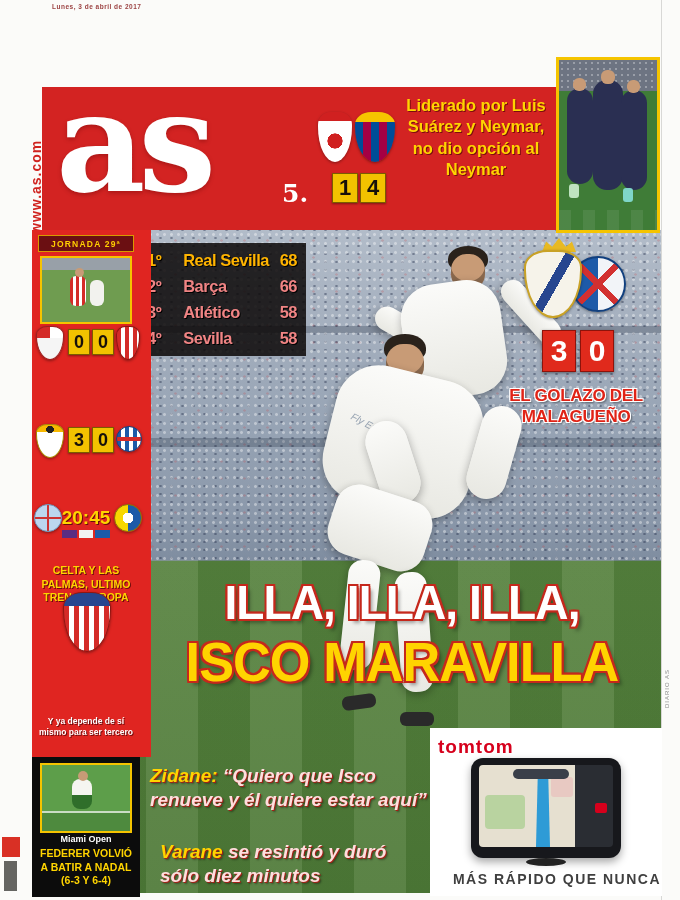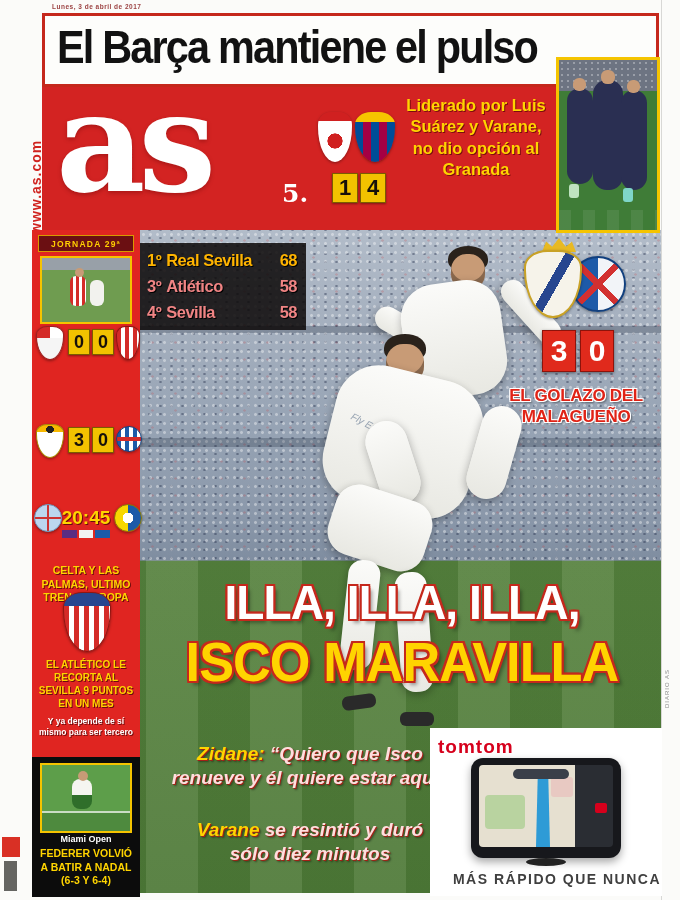--- a/index.html
+++ b/index.html
@@ -47,47 +47,47 @@
   .tier-band{position:absolute;left:0;width:100%;background:rgba(35,45,66,.28);}
   .pitch-stripes{position:absolute;left:0;top:330px;width:100%;height:333px;background:repeating-linear-gradient(90deg,rgba(255,255,255,.07) 0 52px,rgba(0,40,0,.08) 52px 104px);}
   .skin{background:#c89b76;border-radius:45%;}
   .hair{background:#2a221b;border-radius:50% 50% 42% 42%;}
   .kit{background:linear-gradient(180deg,#fbfbf9,#e8e8e2);border-radius:30px;box-shadow:0 3px 8px rgba(0,0,0,.3);}
   .sponsor{position:absolute;left:18px;top:58px;font-size:10px;font-style:italic;color:#9aa6b4;transform:rotate(14deg);white-space:nowrap;}
 
   
   .standings{position:absolute;left:96px;top:13px;width:168px;background:rgba(14,10,10,.87);padding:4px 0 5px;}
   .st-row{display:flex;justify-content:space-between;align-items:center;height:26px;padding:0 9px;font-weight:bold;font-size:16.5px;letter-spacing:-.5px;text-shadow:1px 1px 0 #000;}
-  .st-row .lft{display:flex;gap:5px;}
+  .st-row .lft{display:flex;gap:22px;}
   .st-first{color:#ffb400;}
   .st-rest{color:#f08484;}
 
   
   .kicker-red{position:absolute;left:448px;top:156px;width:172px;text-align:center;font-weight:bold;font-size:17px;line-height:1.22;color:#e02316;letter-spacing:-.3px;text-shadow:-1px -1px 0 #fff,1px -1px 0 #fff,-1px 1px 0 #fff,1px 1px 0 #fff,2px 2px 2px rgba(0,0,0,.4);}
   .kicker-yellow{position:absolute;left:452px;top:200px;width:168px;text-align:center;font-weight:bold;font-size:17px;line-height:1.28;color:#ffd400;letter-spacing:-.3px;text-shadow:1px 1px 0 #6b1510,2px 2px 3px rgba(0,0,0,.5);}
 
   
   .hl{position:absolute;left:110px;width:500px;text-align:center;white-space:nowrap;font-weight:bold;}
   .hl1{top:344px;font-size:49px;letter-spacing:-1px;color:#ffffff;transform:scaleX(.94);text-shadow:-2px -2px 0 #c5281c,2px -2px 0 #c5281c,-2px 2px 0 #c5281c,2px 2px 0 #c5281c,0 -2px 0 #c5281c,0 2px 0 #c5281c,-2px 0 0 #c5281c,2px 0 0 #c5281c,4px 4px 4px rgba(0,0,0,.35);}
   .hl2{top:400px;font-size:55px;letter-spacing:-1px;color:#ffd400;transform:scaleX(.95);text-shadow:-2px -2px 0 #c5281c,2px -2px 0 #c5281c,-2px 2px 0 #c5281c,2px 2px 0 #c5281c,0 -2px 0 #c5281c,0 2px 0 #c5281c,-2px 0 0 #c5281c,2px 0 0 #c5281c,4px 4px 4px rgba(0,0,0,.35);}
 
   
-  .quote{position:absolute;text-align:center;font-style:italic;font-weight:bold;font-size:19px;line-height:1.25;color:#ffdede;text-shadow:1px 1px 0 #a32016,2px 2px 2px rgba(0,0,0,.4);}
+  .quote{position:absolute;font-style:italic;font-weight:bold;font-size:19px;line-height:1.25;color:#ffdede;text-shadow:1px 1px 0 #a32016,2px 2px 2px rgba(0,0,0,.4);margin-top:22px;}
   .quote .pre{color:#ffd400;}
   .q-zidane{left:108px;top:512px;width:320px;}
   .q-varane{left:118px;top:588px;width:300px;}
 
   
   .photo-tr{left:556px;top:57px;width:98px;height:170px;border:3px solid #f5c400;background:linear-gradient(180deg,#6d7482 0 18%,#3f7c37 18%);overflow:hidden;z-index:8;}
   .ptr-noise{position:absolute;left:0;top:0;width:100%;height:32px;background-image:radial-gradient(rgba(255,255,255,.3) 1px,transparent 1.5px);background-size:6px 6px;}
   .blob{position:absolute;background:#2a2f52;border-radius:14px;}
   .ptr-stripe{position:absolute;left:0;bottom:0;width:100%;height:20px;background:repeating-linear-gradient(90deg,rgba(255,255,255,.08) 0 12px,transparent 12px 24px);}
 
   
-  .sidebar{left:32px;top:230px;width:108px;height:527px;background:#e02521;z-index:6;}
+  .sidebar{left:32px;top:230px;width:108px;height:527px;background:#e02521;z-index:6;padding-left:11px;}
   .sb-tab{position:absolute;left:6px;top:5px;width:94px;height:15px;background:#6b0f12;border:1px solid #d89a00;color:#ffcf00;font-size:8.5px;font-weight:bold;letter-spacing:1.2px;display:flex;align-items:center;justify-content:center;}
   .sb-photo{position:absolute;left:8px;top:26px;width:88px;height:64px;border:2px solid #f5c400;background:linear-gradient(180deg,#98a0a8 0 18%,#6f9c50 18%);overflow:hidden;}
   .sb-photo .p1{position:absolute;left:28px;top:18px;width:16px;height:30px;background:repeating-linear-gradient(90deg,#d42b28 0 3px,#fff 3px 6px);border-radius:6px;}
   .sb-photo .p2{position:absolute;left:48px;top:22px;width:14px;height:26px;background:#f2f2ee;border-radius:6px;}
   .sb-photo .ph{position:absolute;left:33px;top:10px;width:9px;height:9px;background:#c89b76;border-radius:50%;}
   .sb-text{position:absolute;left:4px;width:100px;text-align:center;color:#ffd400;font-weight:bold;font-size:10.5px;line-height:1.3;text-shadow:1px 1px 0 #6b0c0c;}
   .sb-sub{position:absolute;left:6px;width:96px;text-align:center;color:#ffffff;font-weight:bold;font-size:8.5px;line-height:1.3;text-shadow:1px 1px 0 #6b0c0c;}
   .sb-time{position:absolute;left:28px;top:277px;width:52px;text-align:center;color:#ffd400;font-weight:bold;font-size:19px;text-shadow:1px 1px 0 #6b0c0c;}
   .tv-strip{position:absolute;left:30px;top:300px;width:48px;height:8px;display:flex;gap:2px;}
   .tv-strip i{flex:1;display:block;}
@@ -119,33 +119,30 @@
   .margin-line{left:661px;top:0;width:1px;height:900px;background:#d8d8d6;}
   .edge-red{left:2px;top:837px;width:18px;height:20px;background:#d93025;}
   .edge-dark{left:4px;top:861px;width:13px;height:30px;background:#4a4a48;opacity:.85;}
 </style>
 </head>
 <body>
 
 <div class="page">
 
   <div class="abs dateline">Lunes, 3 de abril de 2017</div>
-  <div class="abs headline-box">
-    <span>El Barça mantiene el pulso</span>
-  </div>
   <div class="abs vertical-url">www.as.com</div>
 
   <div class="abs masthead">
     <div class="as-logo">as</div>
     <div class="as-logo-ed">5.</div>
     <div class="badge shield b-granada" style="left:276px;top:25px;width:34px;height:50px;"></div>
     <div class="badge shield b-barca" style="left:313px;top:25px;width:40px;height:50px;"></div>
     <div class="sbx yellow" style="left:290px;top:86px;width:24px;height:28px;font-size:22px;">1</div>
     <div class="sbx yellow" style="left:318px;top:86px;width:24px;height:28px;font-size:22px;">4</div>
-    <div class="masthead-blurb">Liderado por Luis Suárez y Varane, no dio opción al Granada</div>
+    <div class="masthead-blurb">Liderado por Luis Suárez y Neymar, no dio opción al Neymar</div>
   </div>
 
   <div class="abs photo-main">
     <div class="crowd-noise"></div>
     <div class="tier-band" style="top:96px;height:7px;"></div>
     <div class="tier-band" style="top:208px;height:9px;"></div>
     <div class="pitch-stripes"></div>
 
     <div class="abs kit" style="left:330px;top:88px;width:70px;height:24px;transform:rotate(30deg);"></div>
     <div class="abs kit" style="left:450px;top:70px;width:78px;height:24px;transform:rotate(48deg);"></div>
@@ -165,20 +162,27 @@
     <div class="abs" style="left:300px;top:465px;width:34px;height:14px;background:#2a2a2a;border-radius:6px;transform:rotate(-8deg);"></div>
     <div class="abs" style="left:358px;top:482px;width:34px;height:14px;background:#2a2a2a;border-radius:6px;"></div>
 
     <div class="standings">
       <div class="st-row st-first">
         <span class="lft">
             <span>1º</span>
             <span>Real Sevilla</span>
           </span>
         <span>68</span>
+      </div>
+      <div class="st-row st-rest">
+        <span class="lft">
+            <span>2º</span>
+            <span>Barça</span>
+          </span>
+        <span>66</span>
       </div>
       <div class="st-row st-rest">
         <span class="lft">
             <span>3º</span>
             <span>Atlético</span>
           </span>
         <span>58</span>
       </div>
       <div class="st-row st-rest">
         <span class="lft">
@@ -243,21 +247,20 @@
     <div class="sb-time">20:45</div>
     <div class="badge round b-laspalmas" style="left:82px;top:274px;width:26px;height:26px;"></div>
     <div class="tv-strip">
       <i style="background:#5a2d82;"></i>
       <i style="background:#f2f2f2;"></i>
       <i style="background:#1d5aa8;"></i>
     </div>
     <div class="sb-text" style="top:314px;margin-top:20px;">CELTA Y LAS PALMAS, ULTIMO TREN A EUROPA</div>
 
     <div class="badge shield b-atleti" style="left:31px;top:362px;width:46px;height:58px;"></div>
-    <div class="sb-text" style="top:428px;font-size:10px;">EL ATLÉTICO LE RECORTA AL SEVILLA 9 PUNTOS EN UN MES</div>
     <div class="sb-sub" style="top:486px;">Y ya depende de sí mismo para ser tercero</div>
   </div>
 
   <div class="abs tennis">
     <div class="tn-photo">
       <span class="line"></span>
       <span class="fig"></span>
       <span class="fh"></span>
     </div>
     <div class="tn-tour">Miami Open</div>

